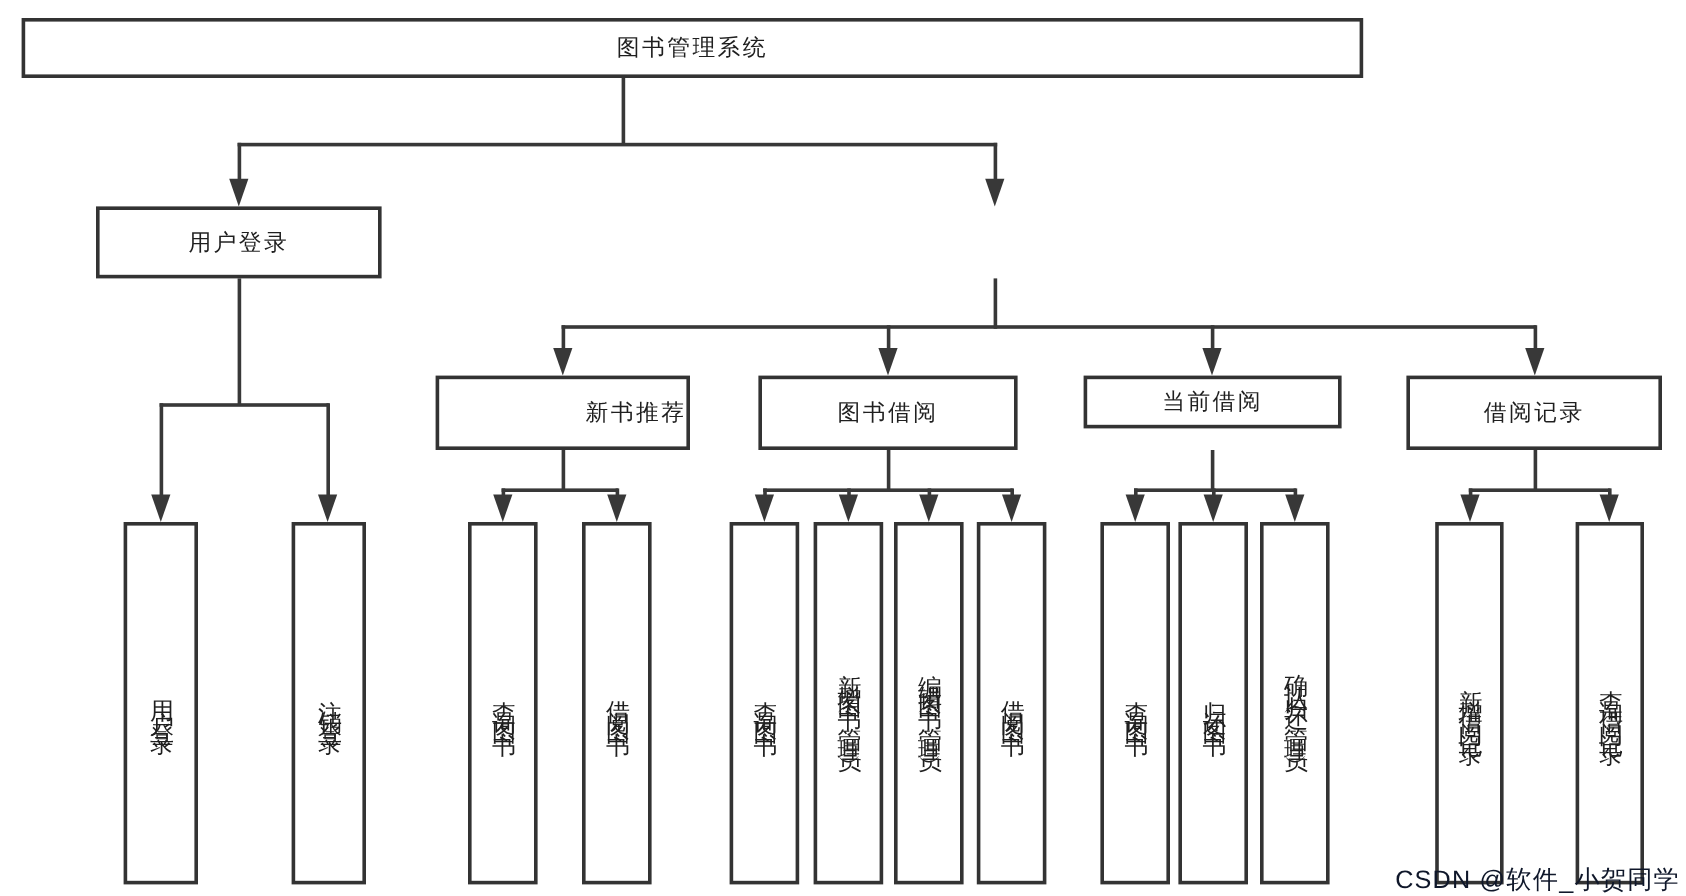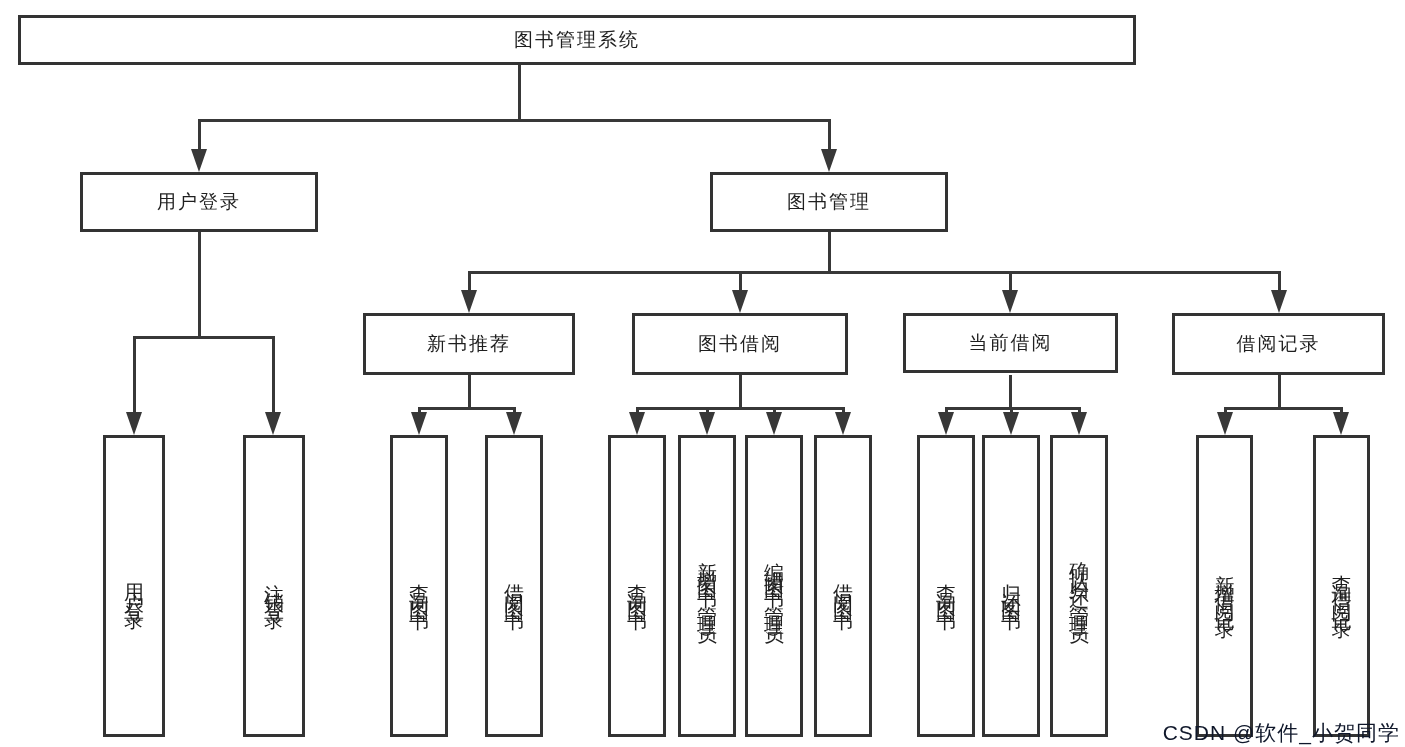--- a/index.html
+++ b/index.html
@@ -30,49 +30,46 @@
   <div class="vline" style="left:518px;top:65px;height:56px;"></div>
   <div class="hline" style="left:198px;top:119px;width:633px;"></div>
   <div class="vline" style="left:198px;top:119px;height:33px;"></div>
   <div class="arrow" style="left:191px;top:149px;"></div>
   <div class="vline" style="left:828px;top:119px;height:33px;"></div>
   <div class="arrow" style="left:821px;top:149px;"></div>
 
   <div class="box" style="left:80px;top:172px;width:238px;height:60px;">
     <span class="hlabel">用户登录</span>
   </div>
-  <div class="box" style="left:710px;top:172px;width:238px;height:60px;">
-    <span class="hlabel">图书管理</span>
-  </div>
 
   <div class="vline" style="left:198px;top:232px;height:106px;"></div>
   <div class="hline" style="left:133px;top:336px;width:141px;"></div>
   <div class="vline" style="left:133px;top:336px;height:78px;"></div>
   <div class="arrow" style="left:126px;top:412px;"></div>
   <div class="vline" style="left:272px;top:336px;height:78px;"></div>
   <div class="arrow" style="left:265px;top:412px;"></div>
 
   <div class="vline" style="left:828px;top:232px;height:42px;"></div>
   <div class="hline" style="left:468px;top:271px;width:812px;"></div>
   <div class="vline" style="left:468px;top:271px;height:22px;"></div>
   <div class="arrow" style="left:461px;top:290px;"></div>
   <div class="vline" style="left:739px;top:271px;height:22px;"></div>
   <div class="arrow" style="left:732px;top:290px;"></div>
   <div class="vline" style="left:1009px;top:271px;height:22px;"></div>
   <div class="arrow" style="left:1002px;top:290px;"></div>
   <div class="vline" style="left:1278px;top:271px;height:22px;"></div>
   <div class="arrow" style="left:1271px;top:290px;"></div>
 
-  <div class="box" style="left:363px;top:313px;width:212px;height:62px;">
+  <div class="box" style="left:363px;top:313px;width:212px;height:62px;justify-content:flex-end;">
     <span class="hlabel">新书推荐</span>
   </div>
   <div class="box" style="left:632px;top:313px;width:216px;height:62px;">
     <span class="hlabel">图书借阅</span>
   </div>
-  <div class="box" style="left:903px;top:313px;width:215px;height:60px;text-align:center;">
+  <div class="box" style="left:903px;top:313px;width:215px;height:44px;text-align:center;">
     <span class="hlabel">当前借阅</span>
   </div>
   <div class="box" style="left:1172px;top:313px;width:213px;height:62px;">
     <span class="hlabel">借阅记录</span>
   </div>
 
   <div class="vline" style="left:468px;top:375px;height:34px;"></div>
   <div class="hline" style="left:418px;top:407px;width:97px;"></div>
   <div class="vline" style="left:418px;top:407px;height:8px;"></div>
   <div class="arrow" style="left:411px;top:412px;"></div>

